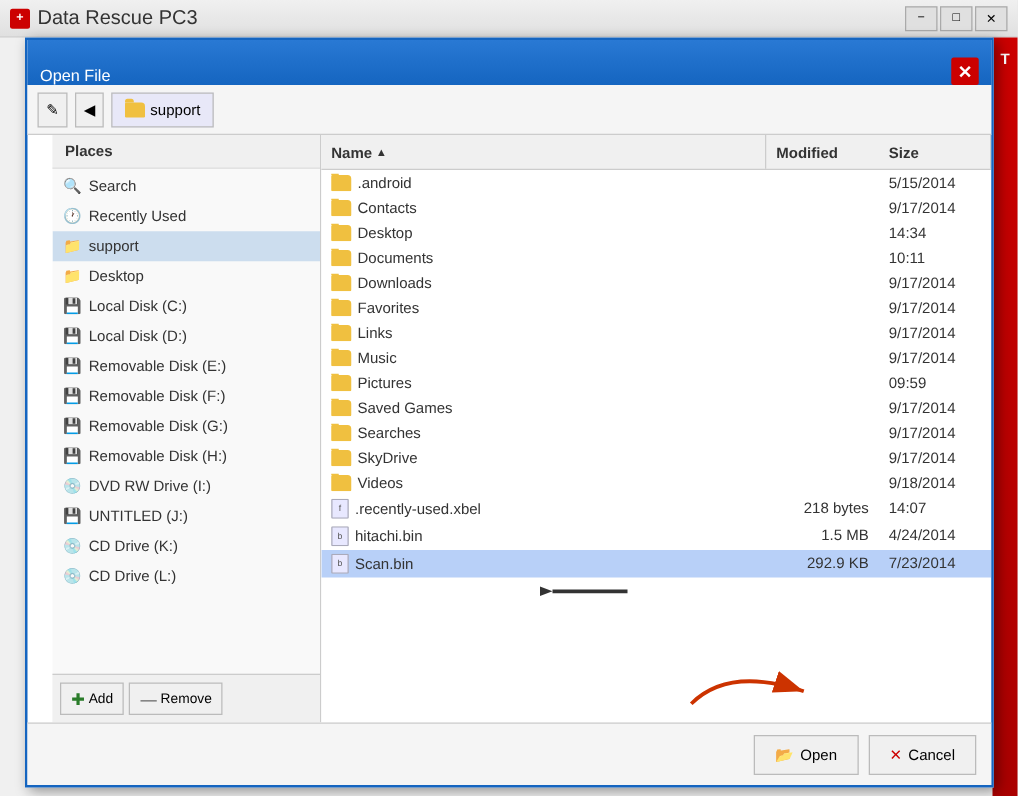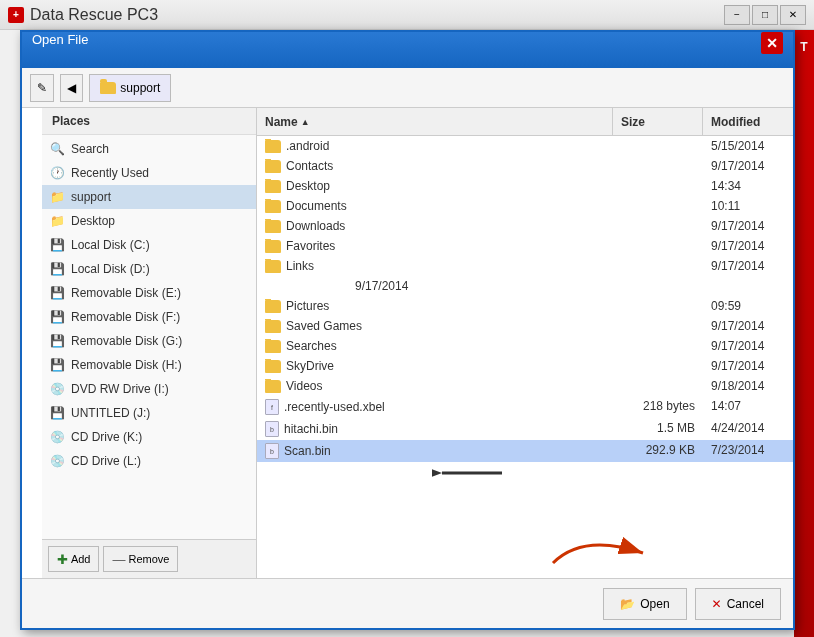--- a/index.html
+++ b/index.html
@@ -82,21 +82,21 @@
       display: flex;
       flex-direction: column;
       z-index: 10;
     }
 
     
     .dialog-title-bar {
       height: 36px;
       background: linear-gradient(to bottom, #2979d4, #1565c0);
       display: flex;
-      align-items: flex-start;
+      align-items: flex-end;
       justify-content: space-between;
       padding: 0 10px;
       color: white;
       gap: 14px;
     }
     .dialog-title {
       font-size: 13px;
       font-weight: normal;
     }
     .dialog-close-btn {
@@ -475,26 +475,26 @@
         </div>
       </div>
 
       <div class="files-panel">
 
         <div class="files-header">
           <div class="files-header-col col-name">
             <span>Name</span>
             <span class="sort-arrow">▲</span>
           </div>
+          <div class="files-header-col col-modified">
+            <span>Modified</span>
+          </div>
           <div class="files-header-col col-size">
             <span>Size</span>
           </div>
-          <div class="files-header-col col-modified">
-            <span>Modified</span>
-          </div>
         </div>
 
         <div class="files-list">
 
           <div class="file-row">
             <div class="file-cell file-name-cell">
               <div class="folder-icon"></div>
               <span>.android</span>
             </div>
             <div class="file-cell file-size-cell"></div>
@@ -549,20 +549,24 @@
           <div class="file-row">
             <div class="file-cell file-name-cell">
               <div class="folder-icon"></div>
               <span>Links</span>
             </div>
             <div class="file-cell file-size-cell"></div>
             <div class="file-cell file-modified-cell">9/17/2014</div>
           </div>
 
           <div class="file-row">
+            <div class="file-cell file-name-cell">
+              <div class="folder-icon"></div>
+              <span>Music</span>
+            </div>
             <div class="file-cell file-size-cell"></div>
             <div class="file-cell file-modified-cell">9/17/2014</div>
           </div>
 
           <div class="file-row">
             <div class="file-cell file-name-cell">
               <div class="folder-icon"></div>
               <span>Pictures</span>
             </div>
             <div class="file-cell file-size-cell"></div>

